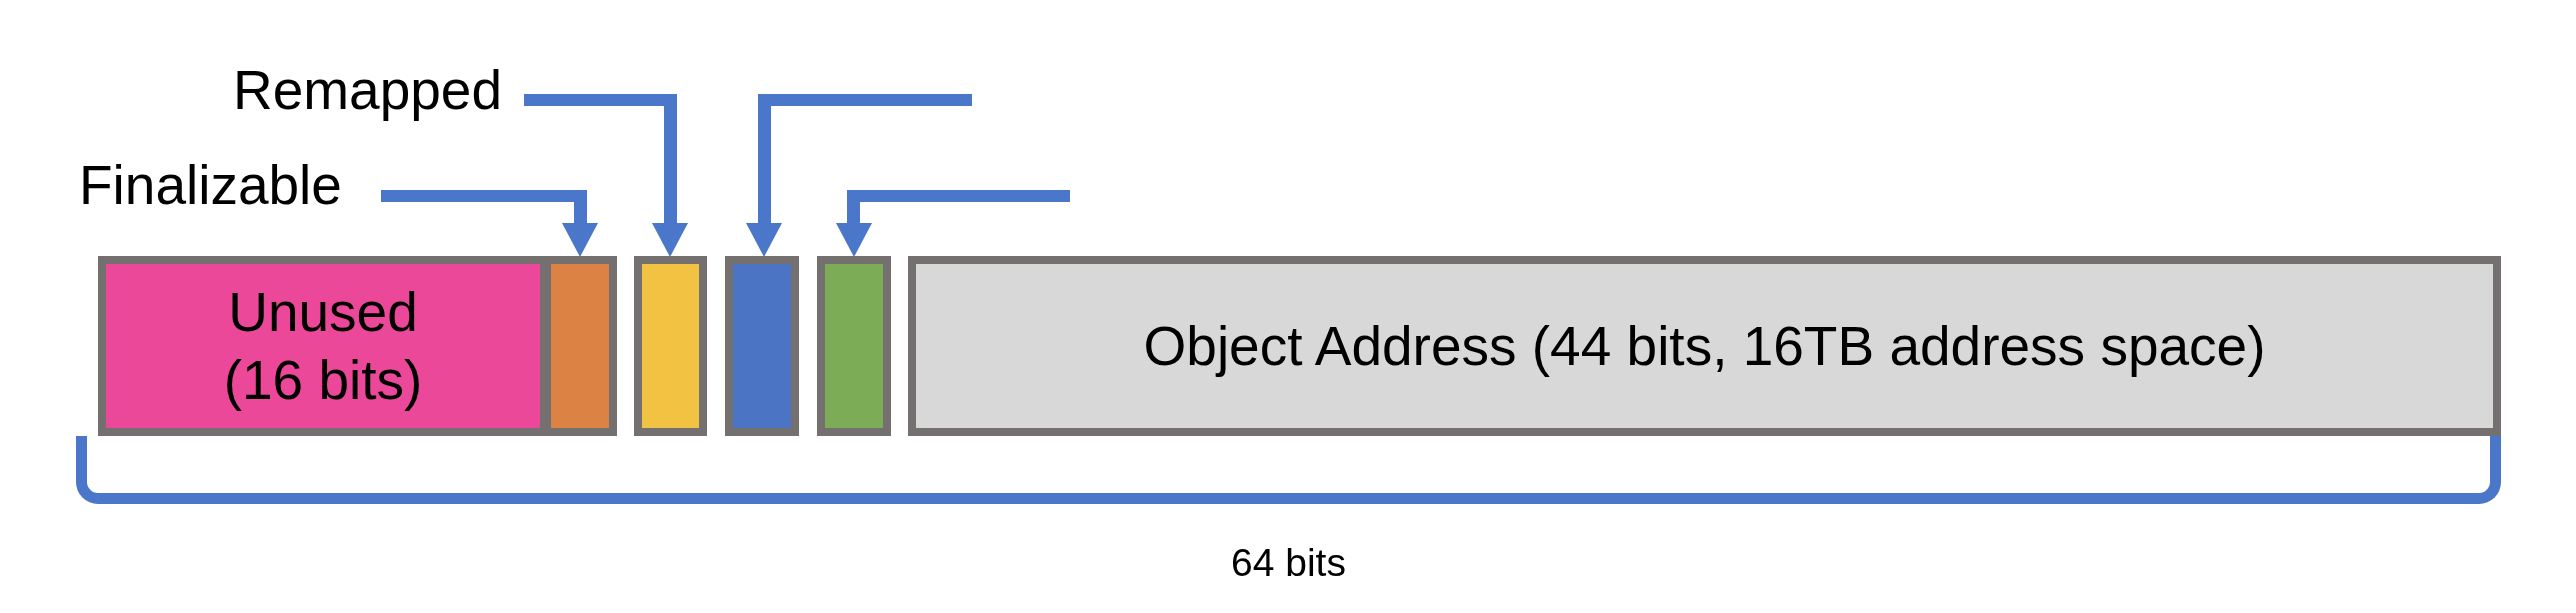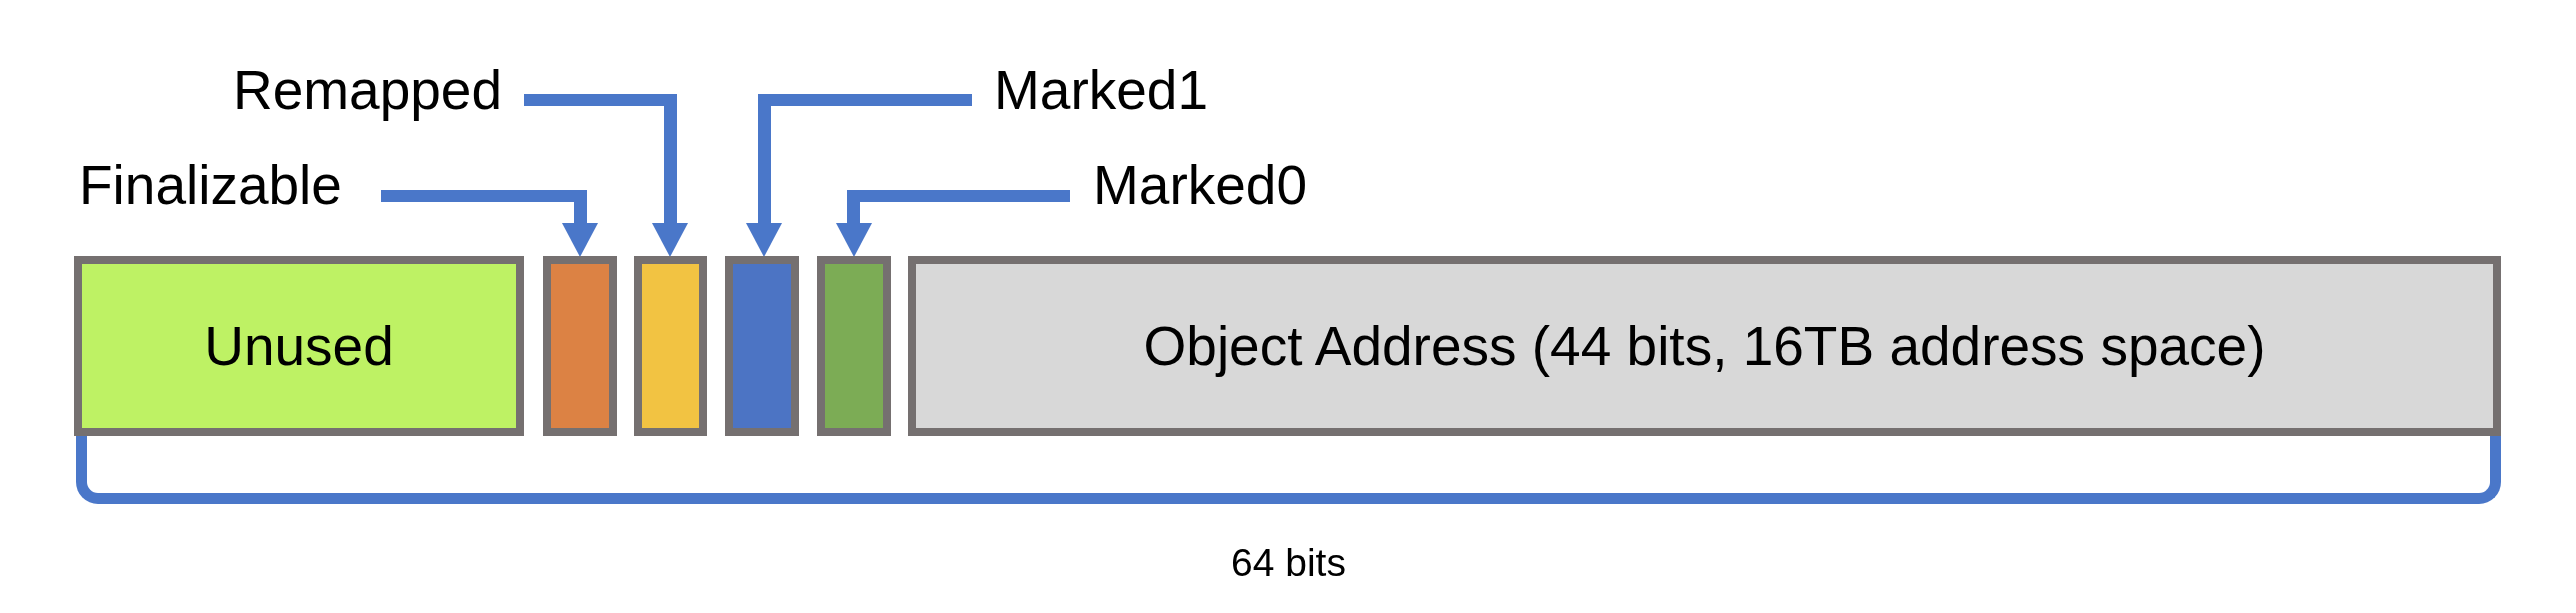--- a/index.html
+++ b/index.html
@@ -100,41 +100,40 @@
     line-height: 1;
   }
 </style>
 </head>
 <body>
 
 <div id="canvas">
 
   <div class="callout-label" id="lbl-finalizable">Finalizable</div>
   <div class="callout-label" id="lbl-remapped">Remapped</div>
-  <div class="callout-label" id="lbl-marked1">Marked1</div>
-  <div class="callout-label" id="lbl-marked0">Marked0</div>
 
   <div class="seg" id="conn-remapped-h" style="background-color: rgb(74, 119, 201);"></div>
   <div class="seg" id="conn-remapped-v" style="background-color: rgb(74, 119, 201);"></div>
   <div class="arrow-head" id="conn-remapped-a" style="border-top-color: rgb(74, 119, 201);"></div>
 
   <div class="seg" id="conn-finalizable-h" style="background-color: rgb(74, 119, 201);"></div>
   <div class="seg" id="conn-finalizable-v" style="background-color: rgb(74, 119, 201);"></div>
   <div class="arrow-head" id="conn-finalizable-a" style="border-top-color: rgb(74, 119, 201);"></div>
 
   <div class="seg" id="conn-marked1-h" style="background-color: rgb(74, 119, 201);"></div>
   <div class="seg" id="conn-marked1-v" style="background-color: rgb(74, 119, 201);"></div>
   <div class="arrow-head" id="conn-marked1-a" style="border-top-color: rgb(74, 119, 201);"></div>
 
   <div class="seg" id="conn-marked0-h" style="background-color: rgb(74, 119, 201);"></div>
   <div class="seg" id="conn-marked0-v" style="background-color: rgb(74, 119, 201);"></div>
   <div class="arrow-head" id="conn-marked0-a" style="border-top-color: rgb(74, 119, 201);"></div>
 
-  <div class="field-box" id="box-unused" style="background-color: #bef264; border-color: rgb(117, 112, 112);">
+  <div class="field-box" id="box-unused" style="background-color: #ec4899; border-color: rgb(117, 112, 112); margin-left: 24px;">
     <div>Unused</div>
+    <div>(16 bits)</div>
   </div>
 
   <div class="field-box" id="box-finalizable" style="background-color: rgb(220, 130, 68); border-color: rgb(117, 112, 112);"></div>
   <div class="field-box" id="box-remapped" style="background-color: rgb(242, 195, 66); border-color: rgb(117, 112, 112);"></div>
   <div class="field-box" id="box-marked1" style="background-color: rgb(76, 116, 196); border-color: rgb(117, 112, 112);"></div>
   <div class="field-box" id="box-marked0" style="background-color: rgb(124, 172, 85); border-color: rgb(117, 112, 112);"></div>
 
   <div class="field-box" id="box-address" style="background-color: rgb(216, 216, 216); border-color: rgb(117, 112, 112);">
     <div>Object Address (44 bits, 16TB address space)</div>
   </div>

